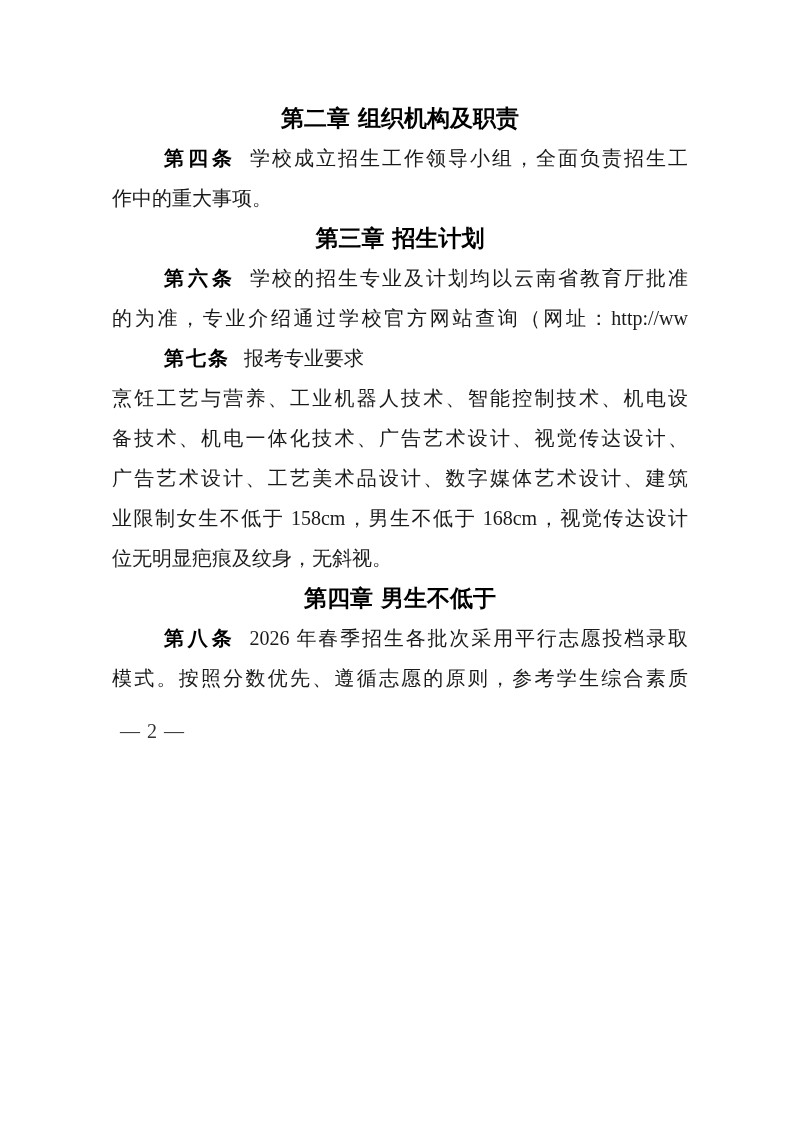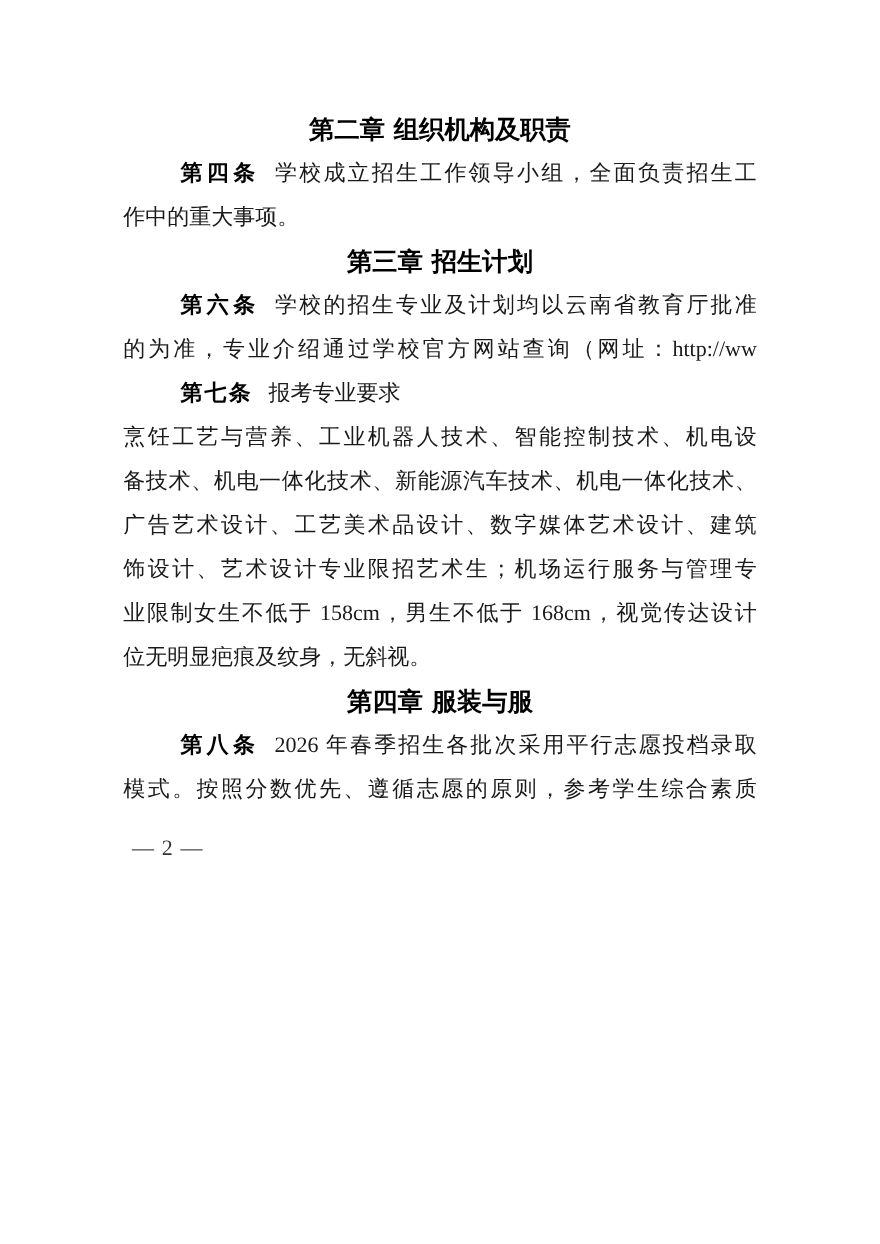--- a/index.html
+++ b/index.html
@@ -82,26 +82,25 @@
       <div class="heading">第三章 招生计划</div>
       <div class="para">
         <div class="line j ind"><span class="art">第六条</span>学校的招生专业及计划均以云南省教育厅批准</div>
         <div class="line j">的为准，专业介绍通过学校官方网站查询（网址：http://ww</div>
       </div>
       <div class="para">
         <div class="line ind"><span class="art">第七条</span>报考专业要求</div>
       </div>
       <div class="para">
         <div class="line j">烹饪工艺与营养、工业机器人技术、智能控制技术、机电设</div>
-        <div class="line j">备技术、机电一体化技术、新能源汽车技术、机电一体化技术、</div>
+        <div class="line j">备技术、机电一体化技术、广告艺术设计、视觉传达设计、</div>
         <div class="line j">广告艺术设计、工艺美术品设计、数字媒体艺术设计、建筑</div>
-        <div class="line j">饰设计、艺术设计专业限招艺术生；机场运行服务与管理专</div>
         <div class="line j">业限制女生不低于 158cm，男生不低于 168cm，视觉传达设计</div>
         <div class="line">位无明显疤痕及纹身，无斜视。</div>
       </div>
-      <div class="heading">第四章 服装与服</div>
+      <div class="heading">第四章 男生不低于</div>
       <div class="para">
         <div class="line j ind"><span class="art">第八条</span>2026 年春季招生各批次采用平行志愿投档录取</div>
         <div class="line j">模式。按照分数优先、遵循志愿的原则，参考学生综合素质</div>
       </div>
     </div>
   <div class="footer">— 2 —</div>
 </div>
 
 </body></html>

